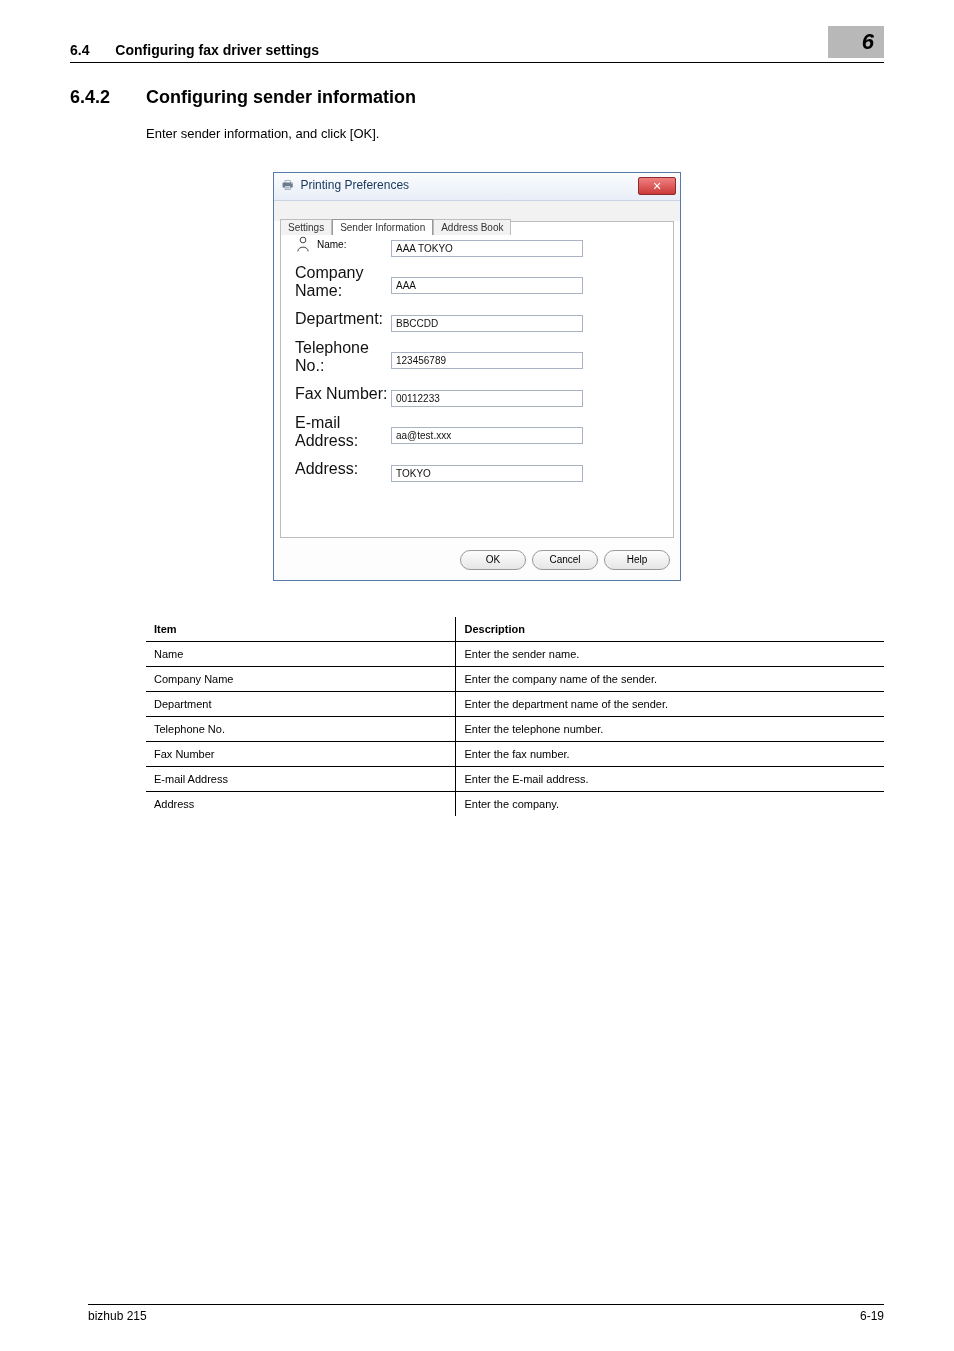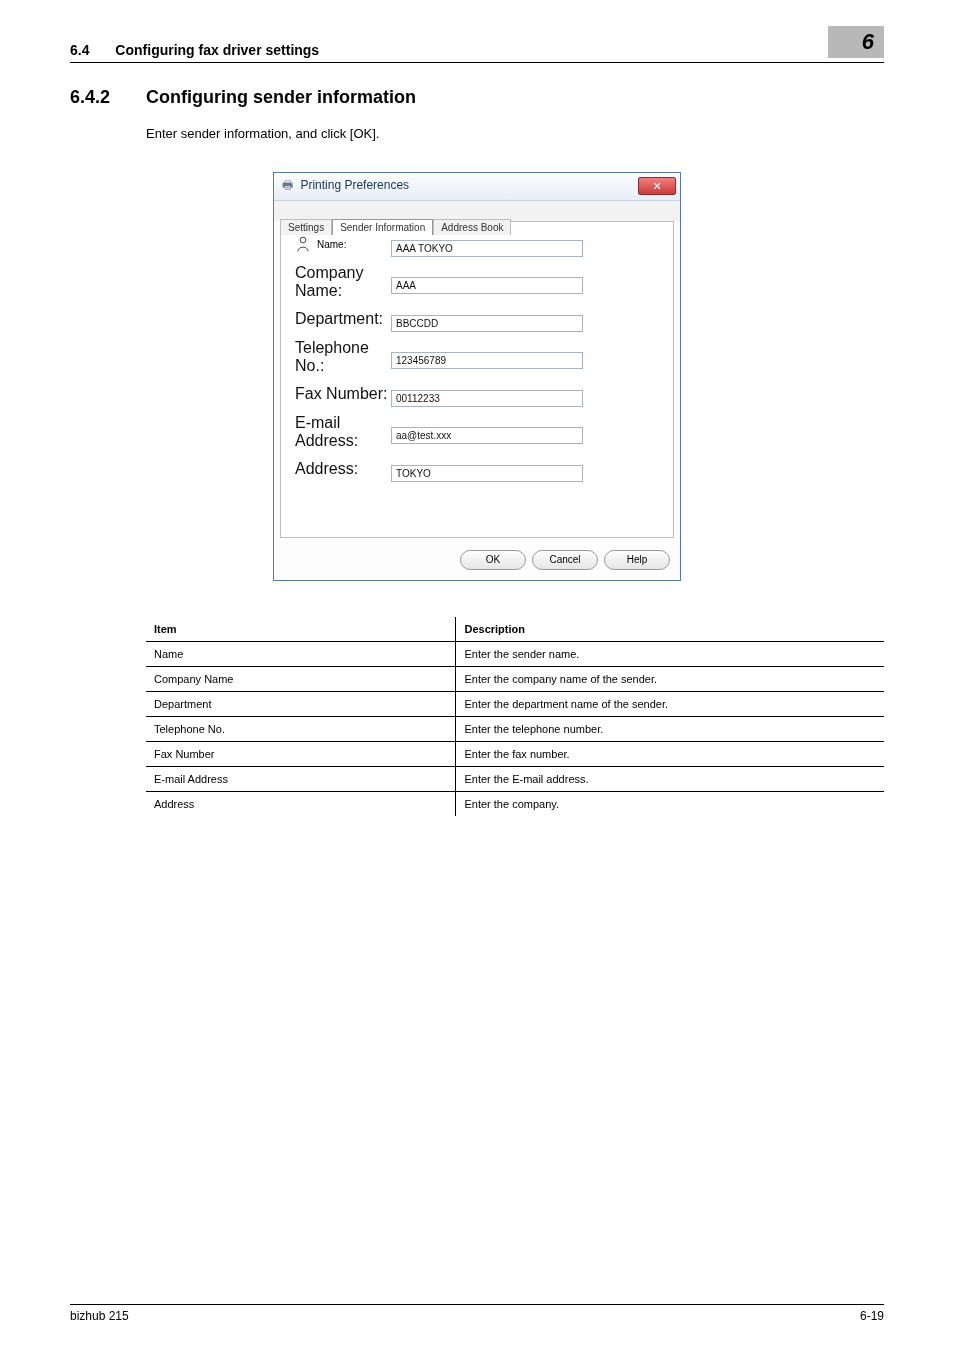--- a/index.html
+++ b/index.html
@@ -182,21 +182,21 @@
       padding: 6px 8px;
       border-bottom: 0.5px solid #000;
     }
     .desc-table tr:last-child td { border-bottom: none; }
     .desc-table .col-item { width: 42%; border-right: 0.5px solid #000; }
     .desc-table th.col-item { border-right: 0.5px solid #000; }
     
     .footer {
       position: absolute;
       bottom: 28px;
-      left: 70px;
+      left: 88px;
       right: 70px;
     }
     .hr-bottom {
       border: none;
       border-top: 1px solid #000;
       margin-bottom: 4px;
     }
     .footer-row {
       display: flex;
       justify-content: space-between;

